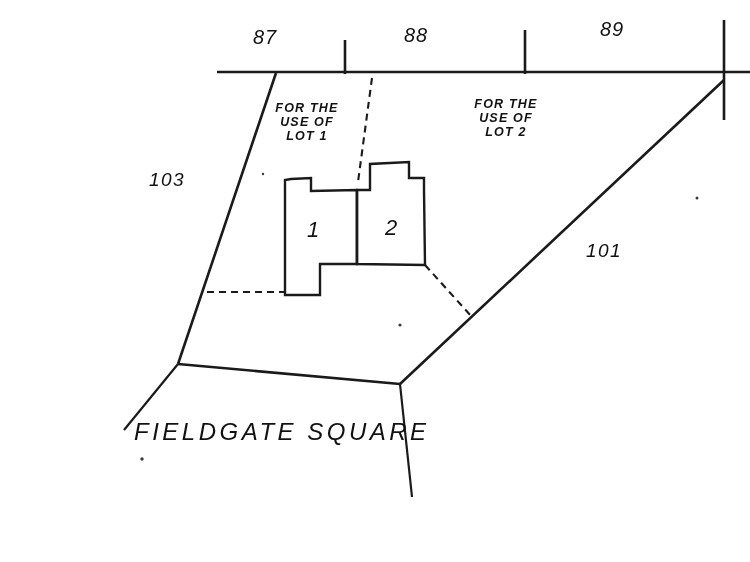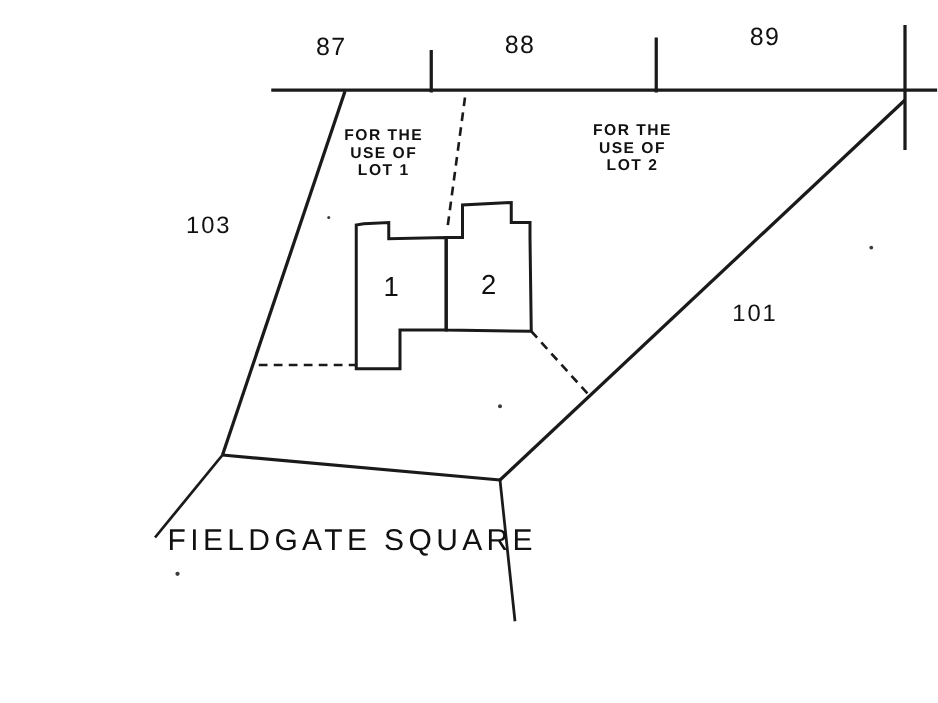--- a/index.html
+++ b/index.html
@@ -10,20 +10,21 @@
   }
   body {
     font-family: "Liberation Sans", sans-serif;
   }
   #plan-root {
     position: relative;
     width: 750px;
     height: 562px;
     background: #ffffff;
     overflow: hidden;
+    font-style: italic;
   }
   #plan-svg {
     position: absolute;
     top: 0;
     left: 0;
     width: 750px;
     height: 562px;
     display: block;
   }
   .plat-line {

